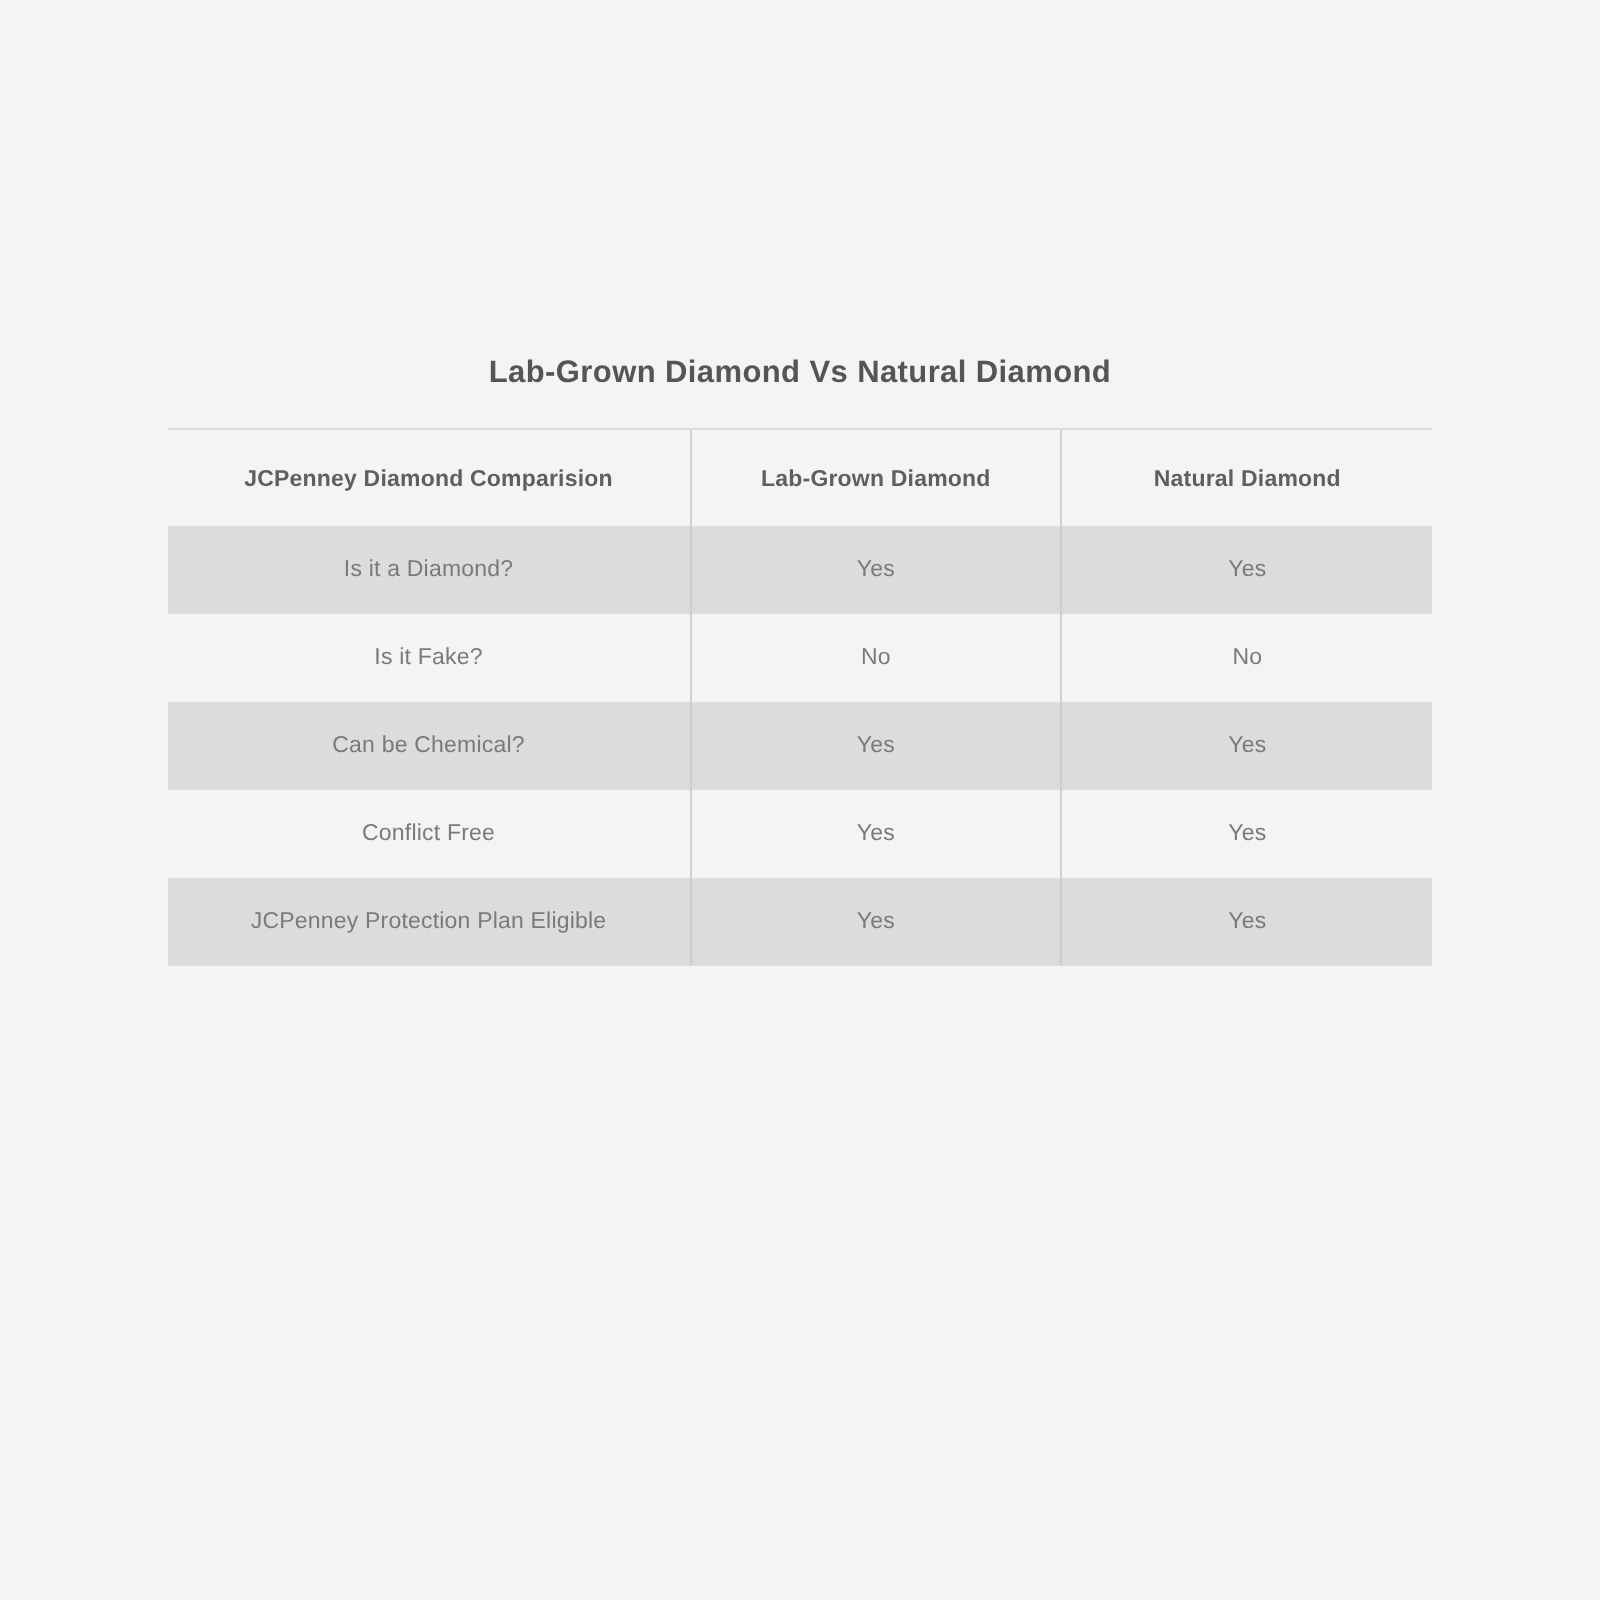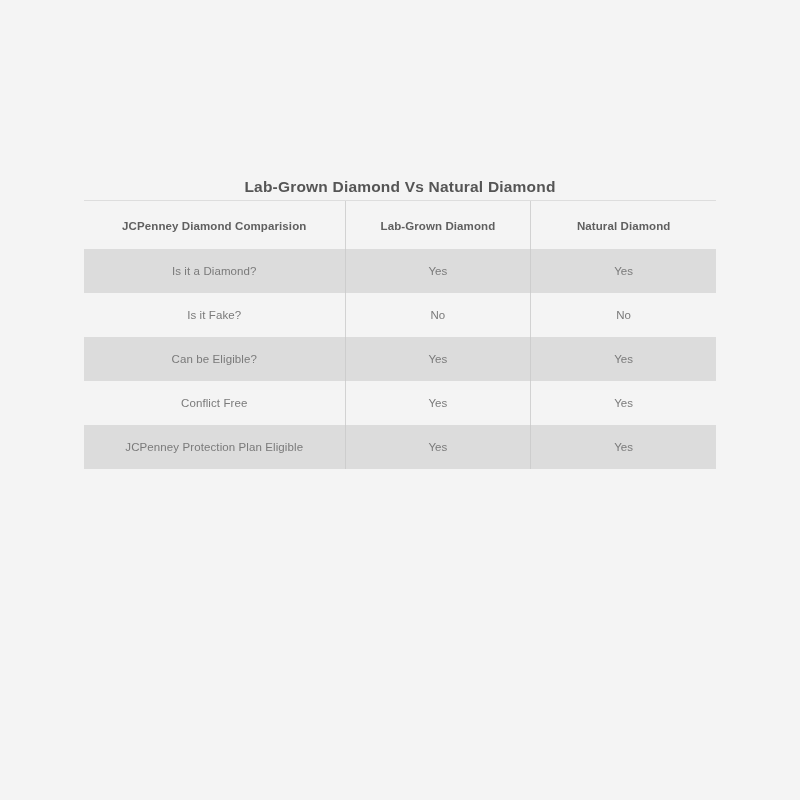--- a/index.html
+++ b/index.html
@@ -25,21 +25,21 @@
     left: 84px;
     top: 178px;
     width: 632px;
   }
   .title {
     text-align: center;
     font-size: 15.5px;
     font-weight: bold;
     color: #555555;
     letter-spacing: 0.2px;
-    padding-bottom: 4px;
+    padding-bottom: 18px;
     border-bottom: 1px solid #dddddd;
   }
   table.cmp {
     width: 100%;
     border-collapse: collapse;
     table-layout: fixed;
   }
   table.cmp col.c1 { width: 41.3%; }
   table.cmp col.c2 { width: 29.4%; }
   table.cmp col.c3 { width: 29.3%; }
@@ -106,21 +106,21 @@
           <td class="col-feature">Is it a Diamond?</td>
           <td class="col-lab">Yes</td>
           <td class="col-natural">Yes</td>
         </tr>
         <tr class="plain">
           <td class="col-feature">Is it Fake?</td>
           <td class="col-lab">No</td>
           <td class="col-natural">No</td>
         </tr>
         <tr class="shaded">
-          <td class="col-feature">Can be Eligible?</td>
+          <td class="col-feature">Can be Chemical?</td>
           <td class="col-lab">Yes</td>
           <td class="col-natural">Yes</td>
         </tr>
         <tr class="plain">
           <td class="col-feature">Conflict Free</td>
           <td class="col-lab">Yes</td>
           <td class="col-natural">Yes</td>
         </tr>
         <tr class="shaded">
           <td class="col-feature">JCPenney Protection Plan Eligible</td>

